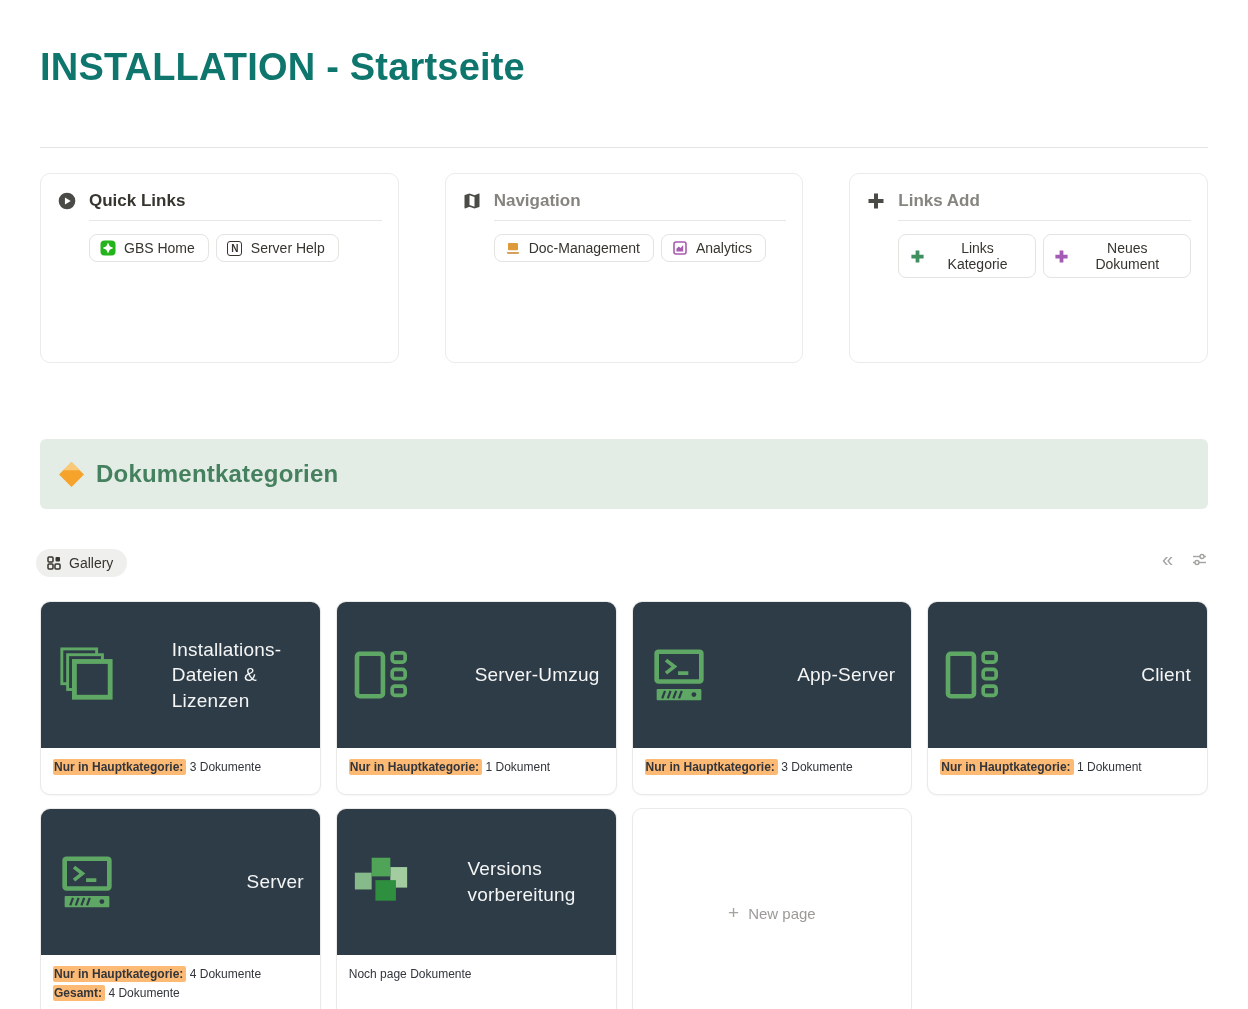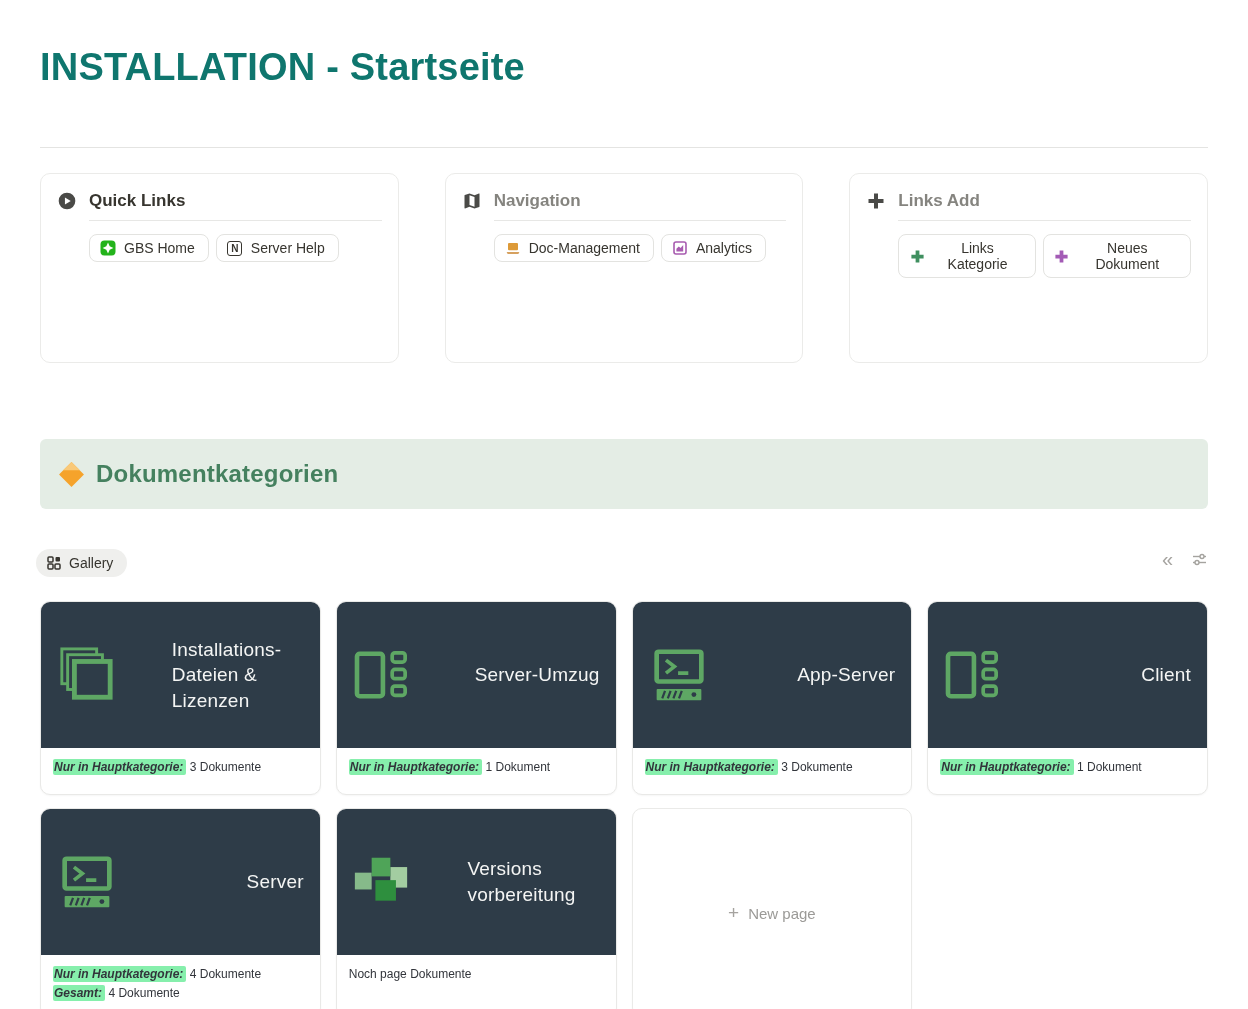--- a/index.html
+++ b/index.html
@@ -46,21 +46,21 @@
   .card { border: 1px solid #e9e9e7; border-radius: 10px; overflow: hidden; background: #fff;
           box-shadow: 0 1px 2px rgba(15,15,15,.04); cursor: pointer; }
   .card-cover { height: 146px; background: #2e3c48; display: flex; align-items: center; justify-content: space-between;
                 gap: 26px; padding: 0 16px; }
   .card-title { color: #f4f5f4; font-size: 19px; line-height: 1.35; font-weight: 400; max-width: 132px;
                 letter-spacing: 0.2px; }
   .card-caption { padding: 9px 12px 11px 12px; font-size: 12px; line-height: 18px; color: #32353b; }
   .row1 .card-caption { min-height: 46px; }
   .row2 .card-caption { min-height: 62px; }
   .stat-line { margin: 1px 0; }
-  .hl { background: #86efac; font-weight: 700; padding: 1px 3px 1px 1px; border-radius: 2px; font-style: italic; }
+  .hl { background: #fdba74; font-weight: 700; padding: 1px 3px 1px 1px; border-radius: 2px; }
 
   .new-page-tile { border: 1px solid #eaeae8; border-radius: 10px; background: #fff; display: flex;
                    align-items: center; justify-content: center; gap: 9px; color: #9b9a97; font-size: 15px;
                    cursor: pointer; box-shadow: 0 1px 2px rgba(15,15,15,.03); }
   .new-page-plus { font-size: 19px; font-weight: 400; color: #a5a39f; }
 
   svg { display: block; }
 </style>
 </head>
 <body>

